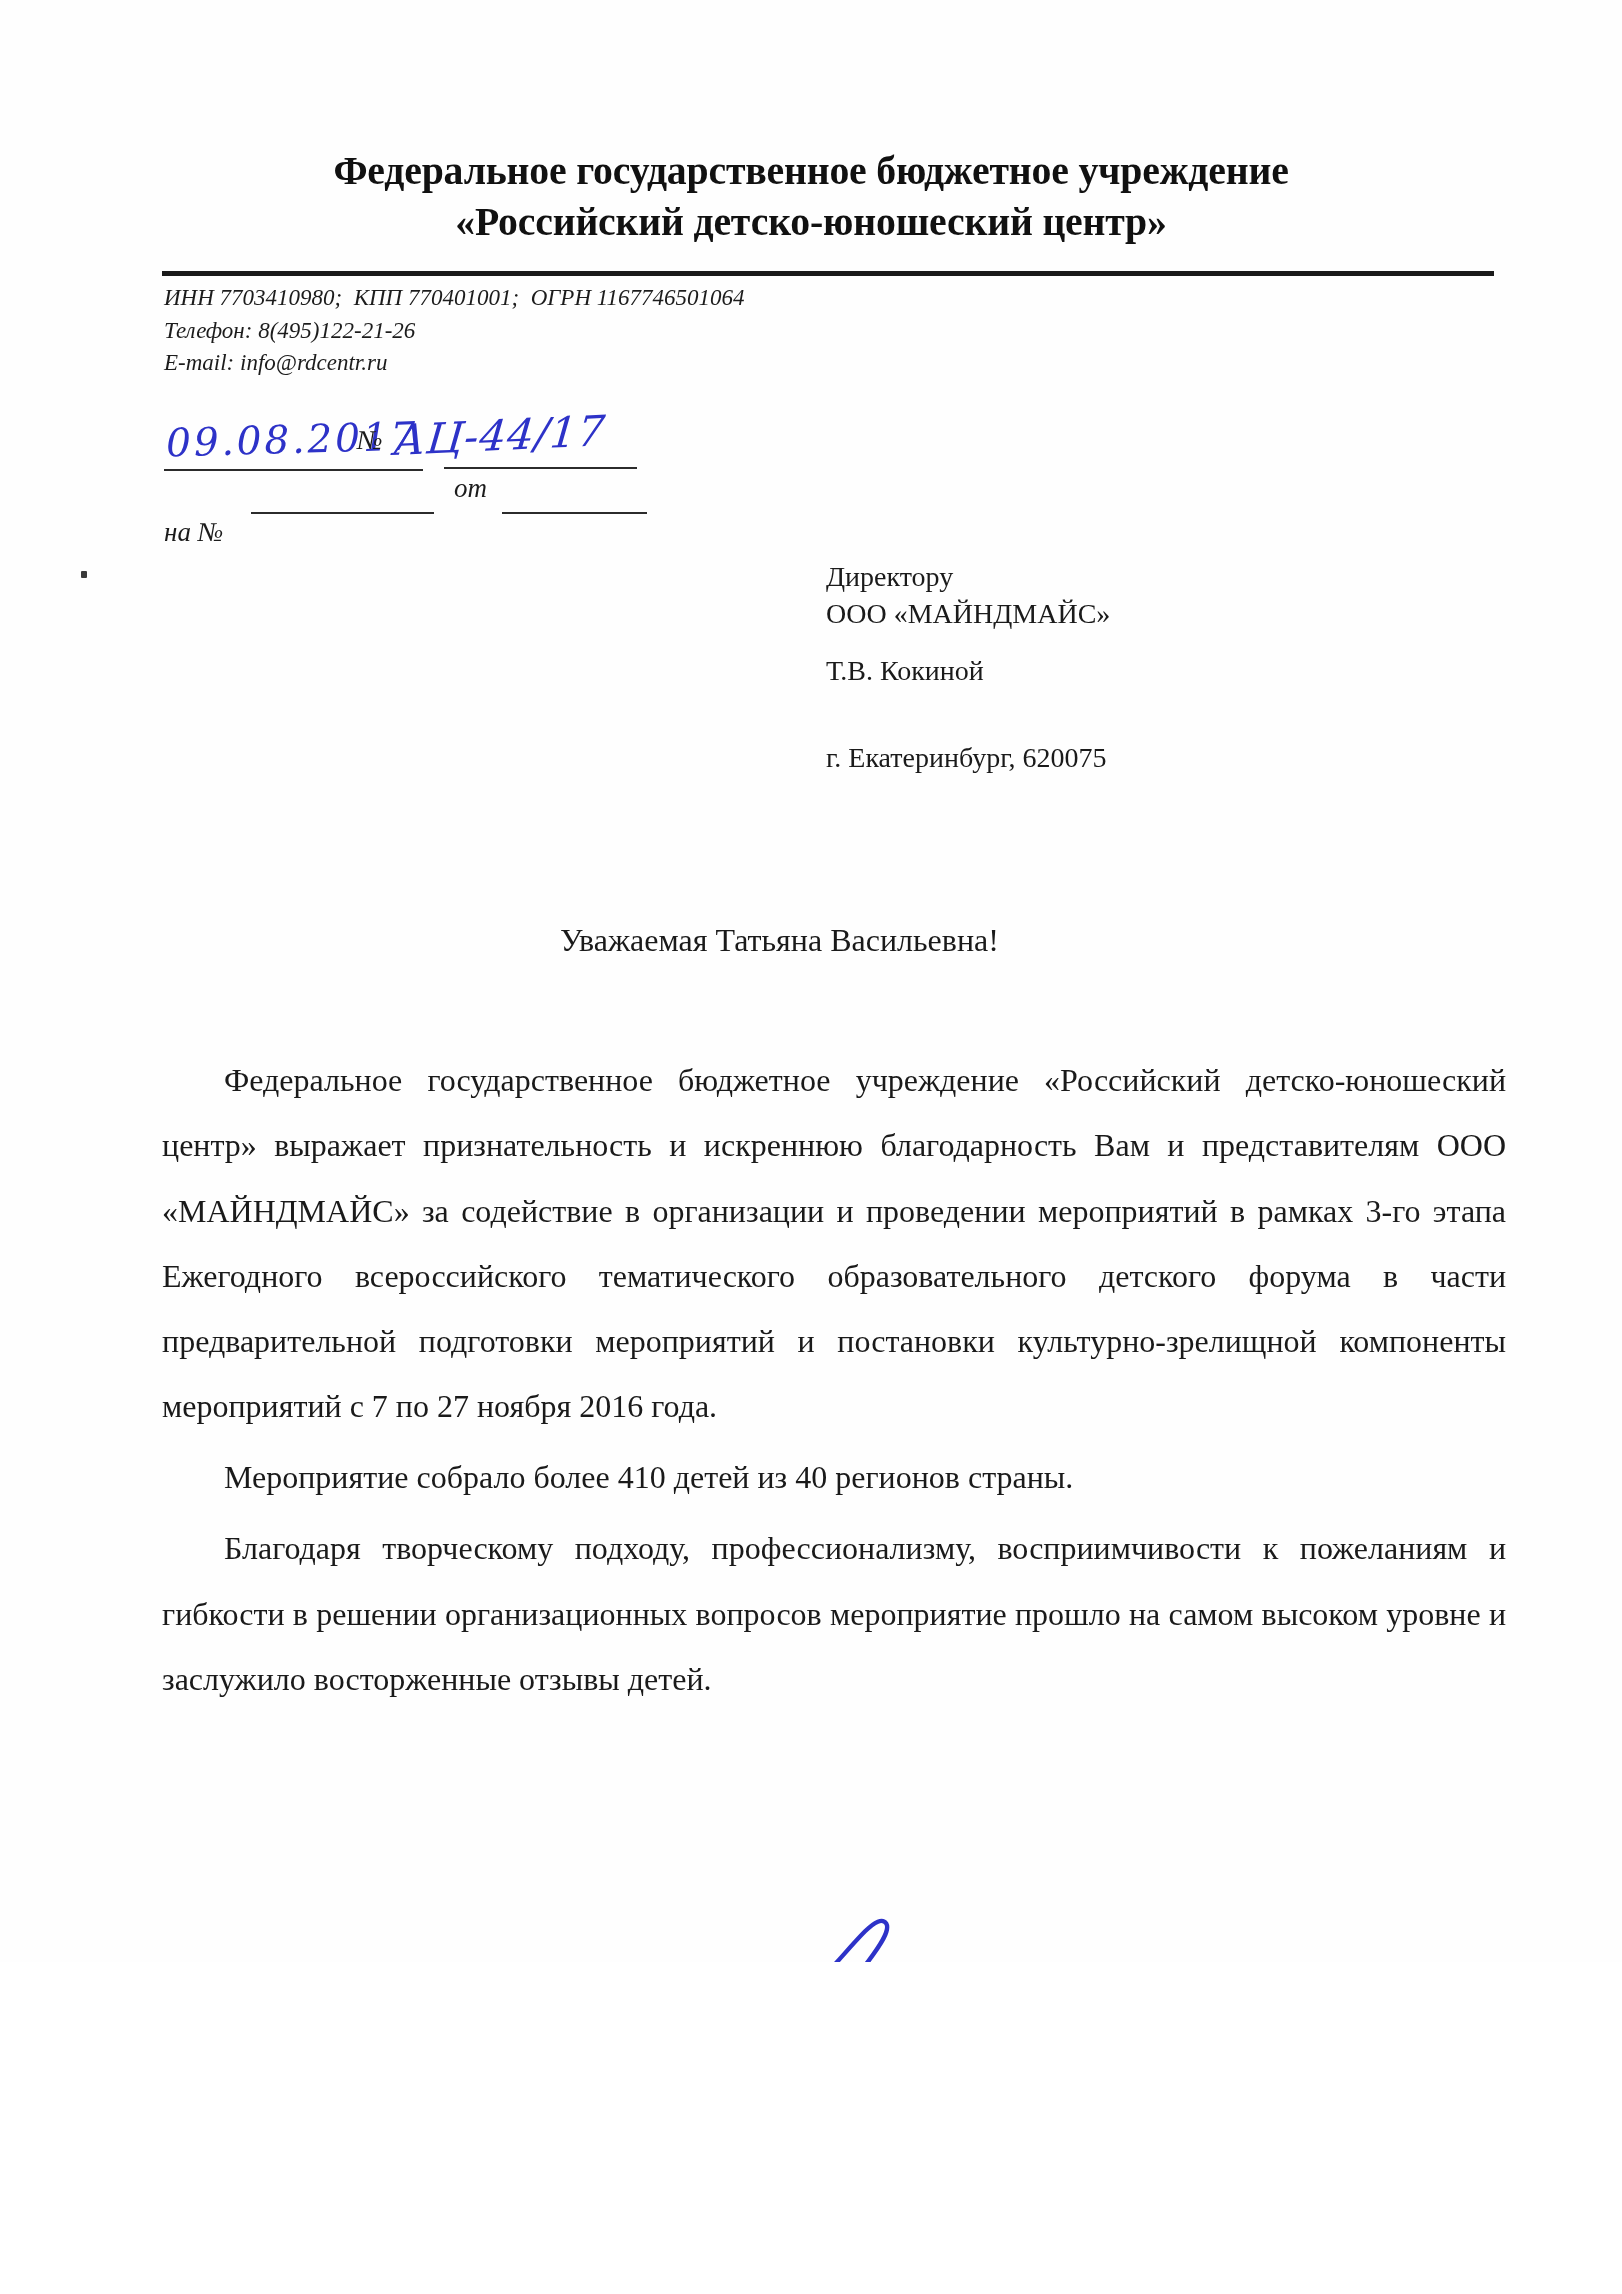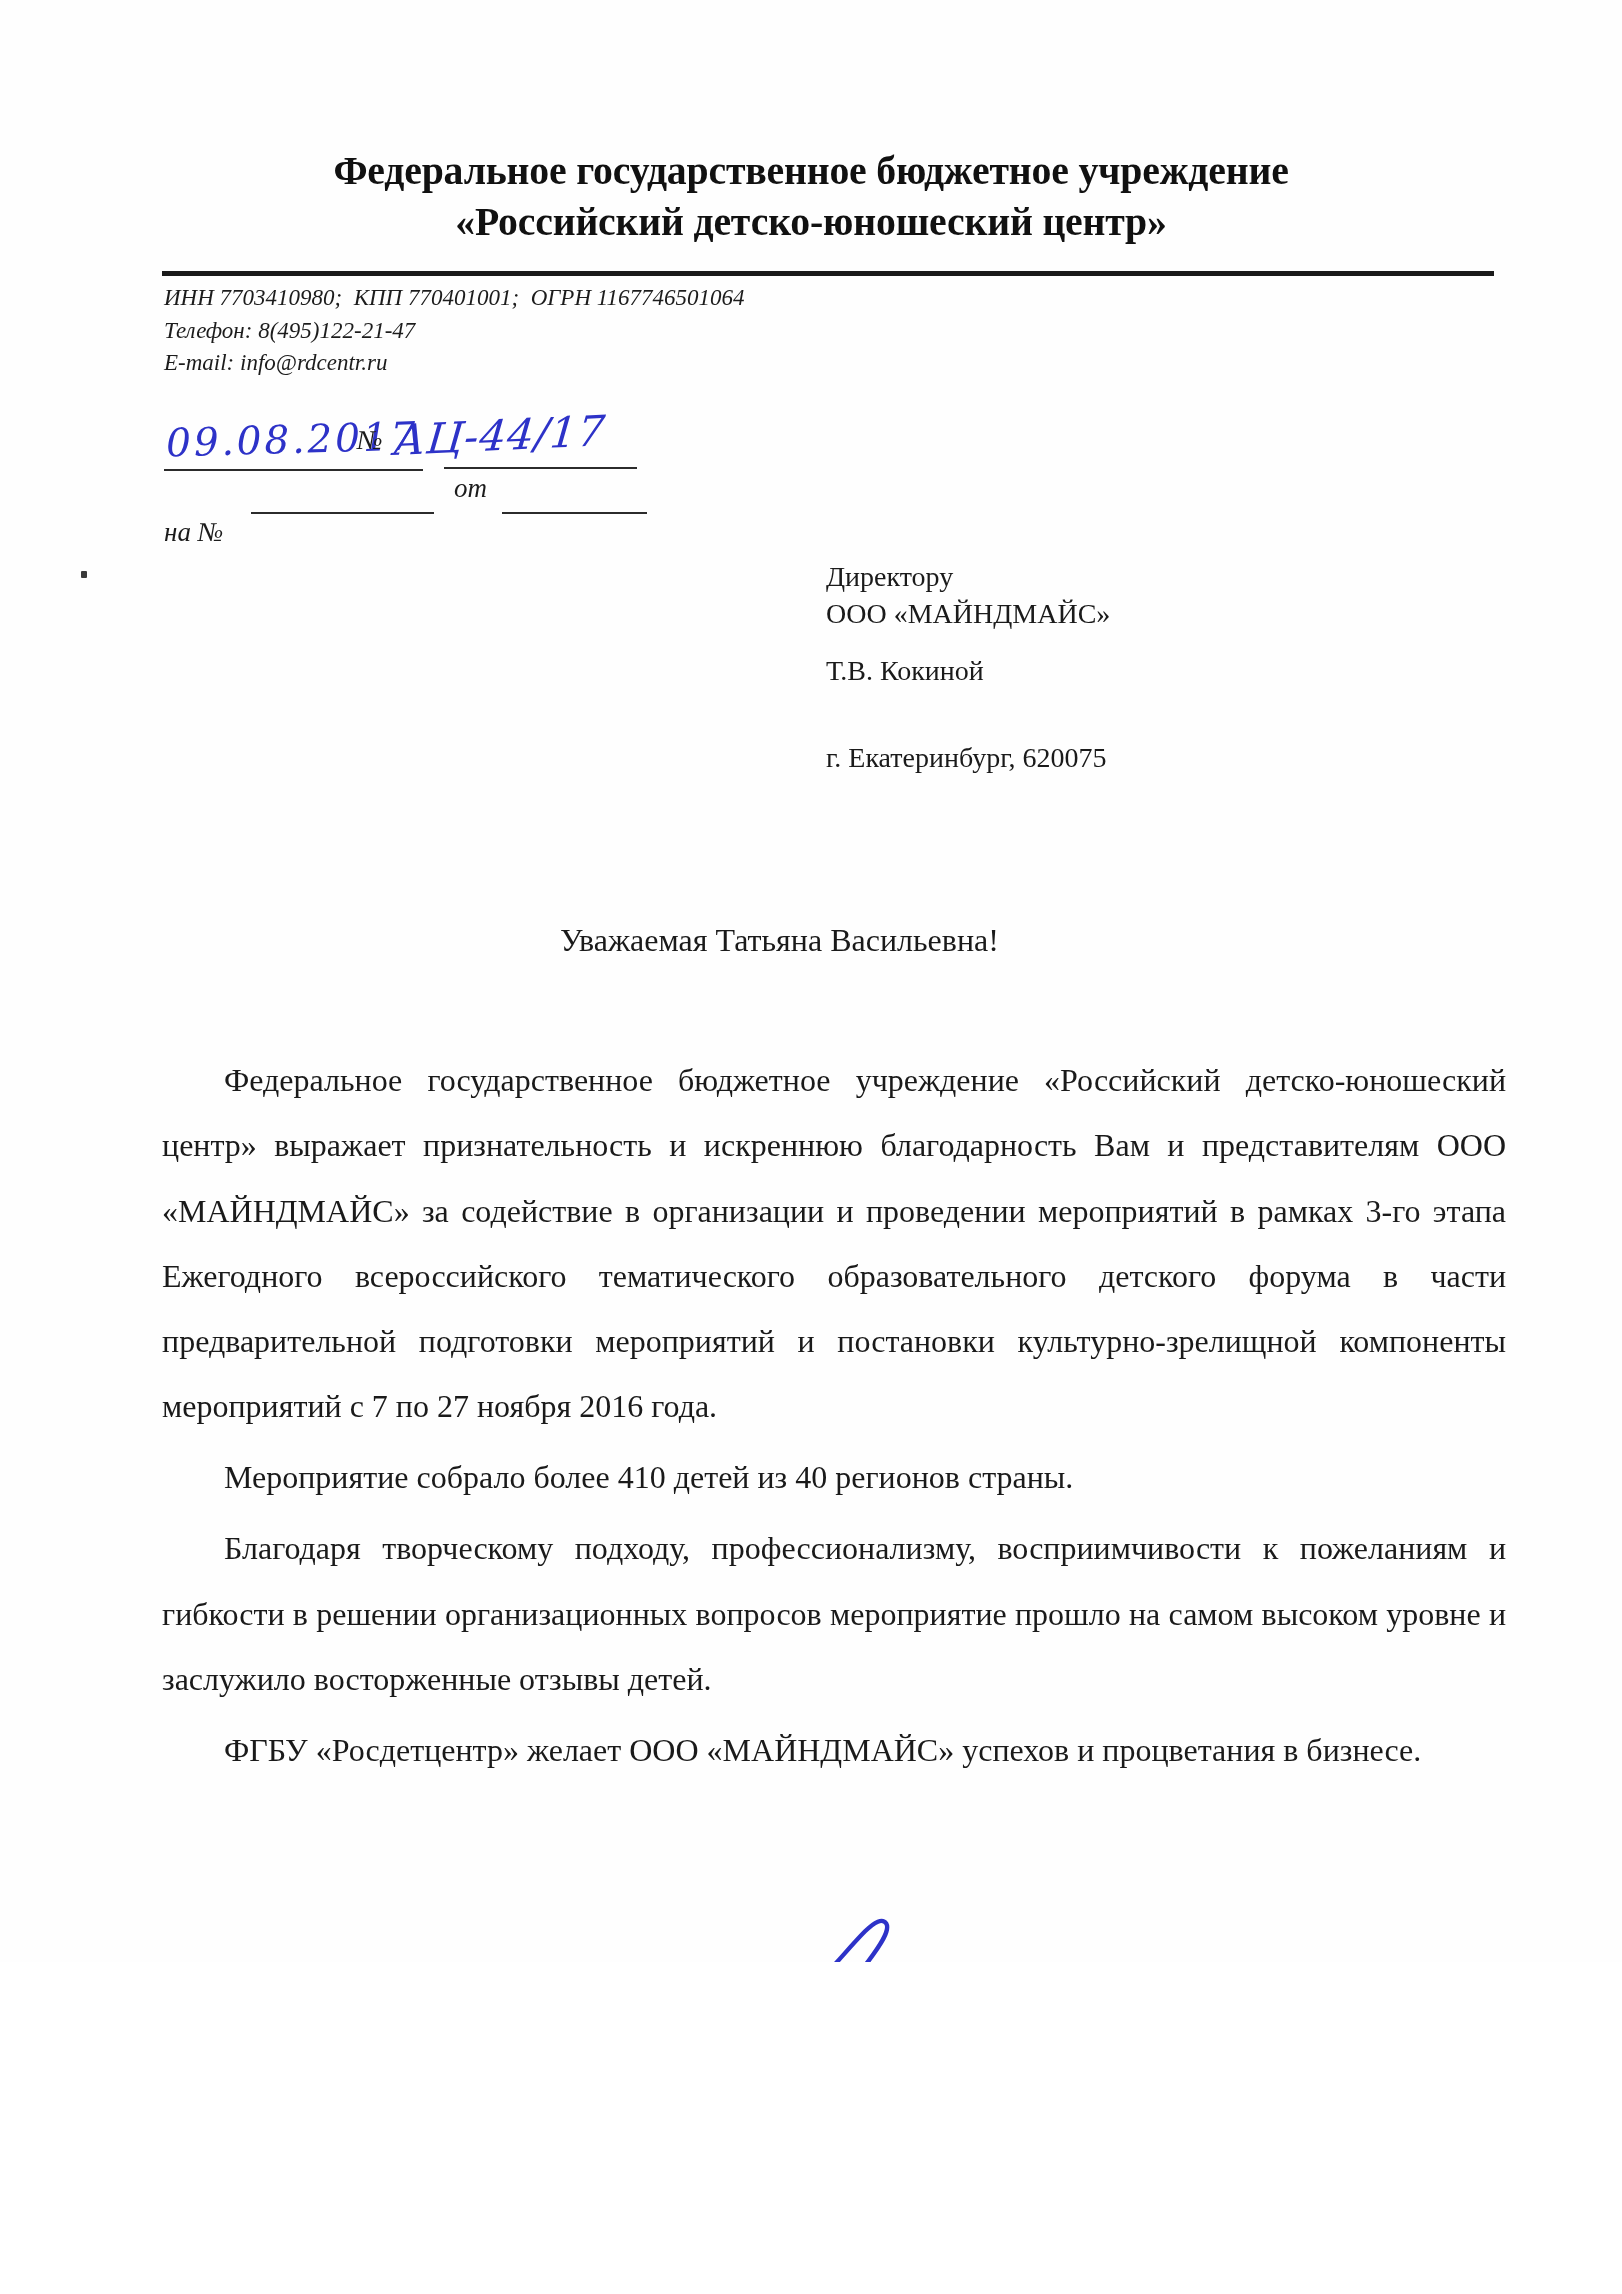--- a/index.html
+++ b/index.html
@@ -250,21 +250,21 @@
 
   <div class="letterhead">
     <div class="letterhead-line">Федеральное государственное бюджетное учреждение</div>
     <div class="letterhead-line">«Российский детско-юношеский центр»</div>
   </div>
 
   <div class="rule"></div>
 
   <div class="requisites">
     <div>ИНН 7703410980;  КПП 770401001;  ОГРН 1167746501064</div>
-    <div>Телефон: 8(495)122-21-47</div>
+    <div>Телефон: 8(495)122-21-26</div>
     <div>E-mail: info@rdcentr.ru</div>
   </div>
 
   <div class="datenum">
     <span class="hand hand-date">09.08.2017</span>
     <span class="nomark">№</span>
     <span class="hand hand-num">АЦ-44/17</span>
     <div class="ul-1"></div>
     <div class="ul-2"></div>
 
@@ -286,21 +286,20 @@
     <div class="gap-lg"></div>
     <div>г. Екатеринбург, 620075</div>
   </div>
 
   <div class="salutation">Уважаемая Татьяна Васильевна!</div>
 
   <div class="body-text">
     <p class="para">Федеральное государственное бюджетное учреждение «Российский детско-юношеский центр» выражает признательность и искреннюю благодарность Вам и представителям ООО «МАЙНДМАЙС» за содействие в организации и проведении мероприятий в рамках 3-го этапа Ежегодного всероссийского тематического образовательного детского форума в части предварительной подготовки мероприятий и постановки культурно-зрелищной компоненты мероприятий с 7 по 27  ноября 2016 года.</p>
     <p class="para">Мероприятие собрало более 410 детей из 40 регионов страны.</p>
     <p class="para">Благодаря творческому подходу, профессионализму, восприимчивости к пожеланиям и гибкости в решении организационных вопросов мероприятие прошло на самом высоком уровне и заслужило восторженные отзывы детей.</p>
-    <p class="para">ФГБУ «Росдетцентр» желает ООО «МАЙНДМАЙС» успехов и процветания   в бизнесе.</p>
   </div>
 
   <div class="signature">
     <span class="sig-role">И.о. директора</span>
 
     <div class="sig-mark">
       <svg viewBox="0 0 420 210" width="406" height="203" aria-hidden="true">
         <g fill="none" stroke="#2d32c8" stroke-linecap="round" stroke-linejoin="round">
           <path d="M8 170 C 18 128, 30 104, 40 112 C 48 118, 44 150, 48 162 C 52 150, 62 112, 72 104 C 80 99, 80 124, 84 140 C 90 124, 100 106, 110 106 C 118 106, 116 126, 122 134 C 128 128, 136 114, 146 118 C 154 121, 150 140, 156 146" stroke-width="4"></path>
           <path d="M146 118 C 160 104, 176 86, 190 72 C 206 56, 224 34, 238 20 C 248 10, 256 6, 260 12 C 264 19, 254 34, 242 50 C 228 68, 212 86, 204 100 C 196 114, 200 126, 212 132 C 224 138, 238 140, 246 148 C 254 157, 248 172, 232 184 C 214 197, 186 203, 160 200 C 140 198, 126 191, 118 184" stroke-width="4.5"></path>

